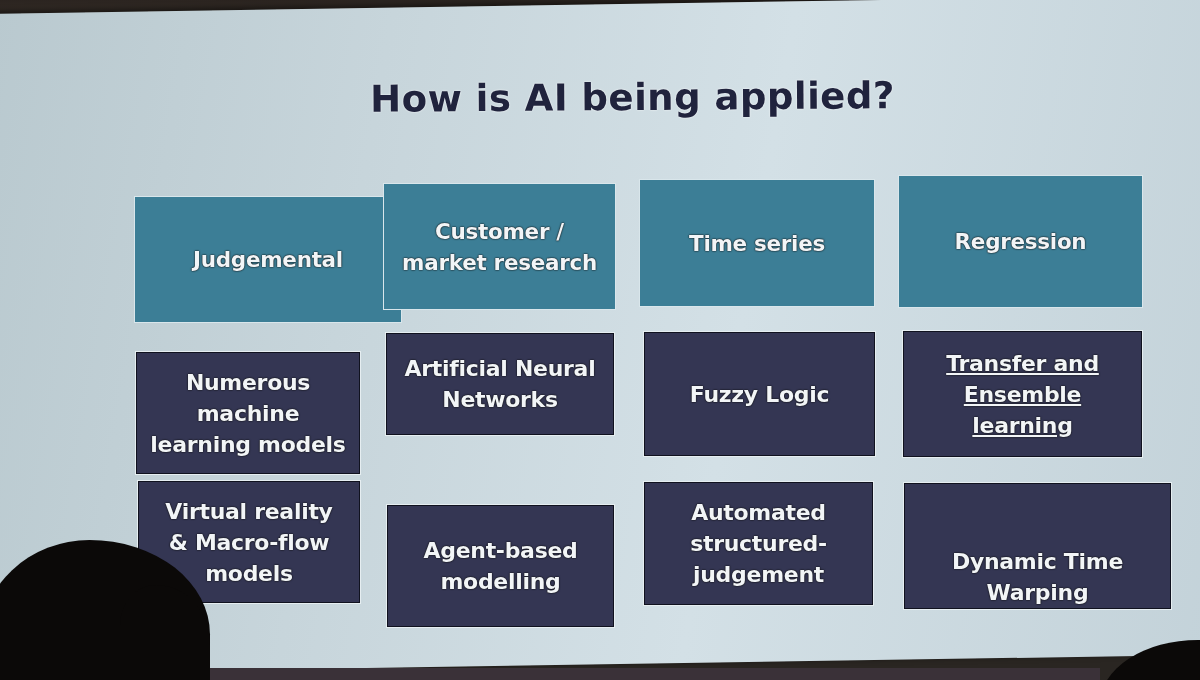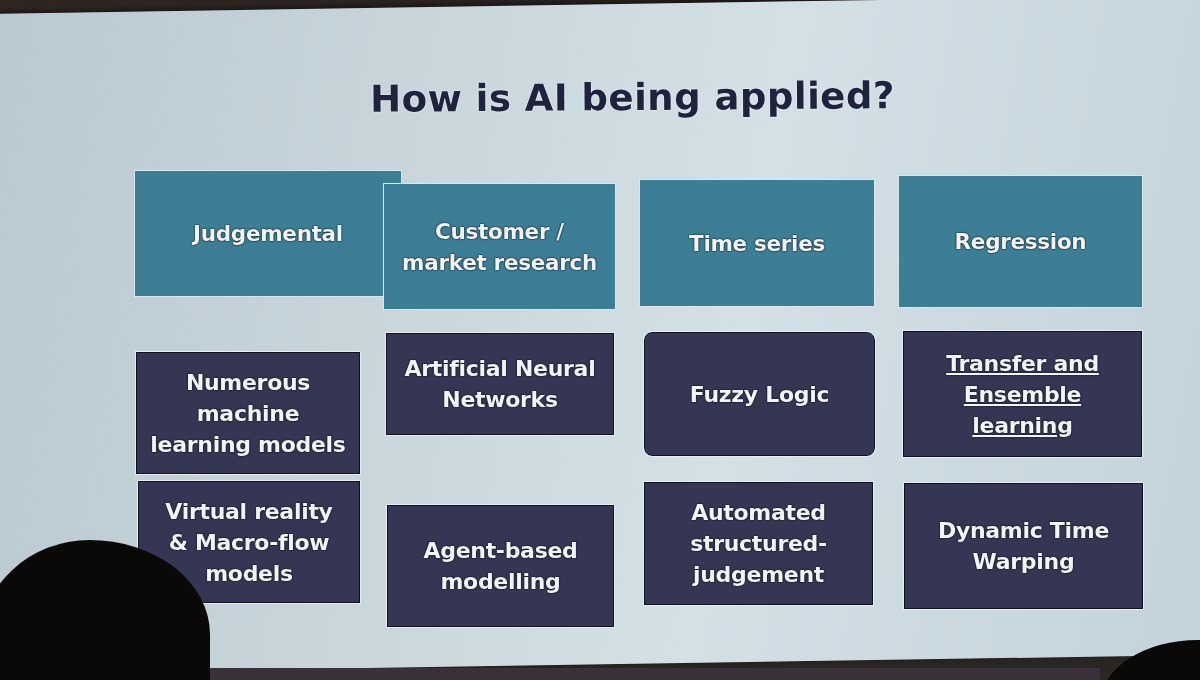--- a/index.html
+++ b/index.html
@@ -55,21 +55,21 @@
 </style>
 </head>
 <body>
 
 <div class="top-bar"></div>
 
 <div class="screen"></div>
 
 <div class="slide-title">How is AI being applied?</div>
 
-<div class="tile teal" style="left:134px; top:170px; width:268px; height:127px;">
+<div class="tile teal" style="left:134px; top:196px; width:268px; height:127px;">
   <span>Judgemental</span>
 </div>
 <div class="tile teal" style="left:383px; top:183px; width:233px; height:127px;">
   <span>Customer /
 market research</span>
 </div>
 <div class="tile teal" style="left:639px; top:179px; width:236px; height:128px;">
   <span>Time series</span>
 </div>
 <div class="tile teal" style="left:898px; top:175px; width:245px; height:133px;justify-content:center;">
@@ -78,21 +78,21 @@
 
 <div class="tile navy" style="left:136px; top:333px; width:224px; height:122px;margin-top:19px;">
   <span>Numerous
 machine
 learning models</span>
 </div>
 <div class="tile navy" style="left:386px; top:333px; width:228px; height:102px;">
   <span>Artificial Neural
 Networks</span>
 </div>
-<div class="tile navy" style="left:644px; top:332px; width:231px; height:124px;border-radius:8px;">
+<div class="tile navy" style="left:644px; top:332px; width:231px; height:124px;">
   <span>Fuzzy Logic</span>
 </div>
 <div class="tile navy" style="left:903px; top:331px; width:239px; height:126px;text-decoration:underline;">
   <span>Transfer and
 Ensemble
 learning</span>
 </div>
 
 <div class="tile navy" style="left:138px; top:481px; width:222px; height:122px;text-align:center;">
   <span>Virtual reality
@@ -101,21 +101,21 @@
 </div>
 <div class="tile navy" style="left:387px; top:481px; width:227px; height:122px;margin-top:24px;">
   <span>Agent-based
 modelling</span>
 </div>
 <div class="tile navy" style="left:644px; top:482px; width:229px; height:123px;justify-content:center;">
   <span>Automated
 structured-
 judgement</span>
 </div>
-<div class="tile navy" style="left:904px; top:483px; width:239px; height:126px;">
+<div class="tile navy" style="left:904px; top:483px; width:267px; height:126px;align-items:flex-end;">
   <span>Dynamic Time
 Warping</span>
 </div>
 
 <div class="bottom-edge"></div>
 <div class="hair-left"></div>
 <div class="hair-left2"></div>
 <div class="hair-right"></div>
 
 </body></html>

